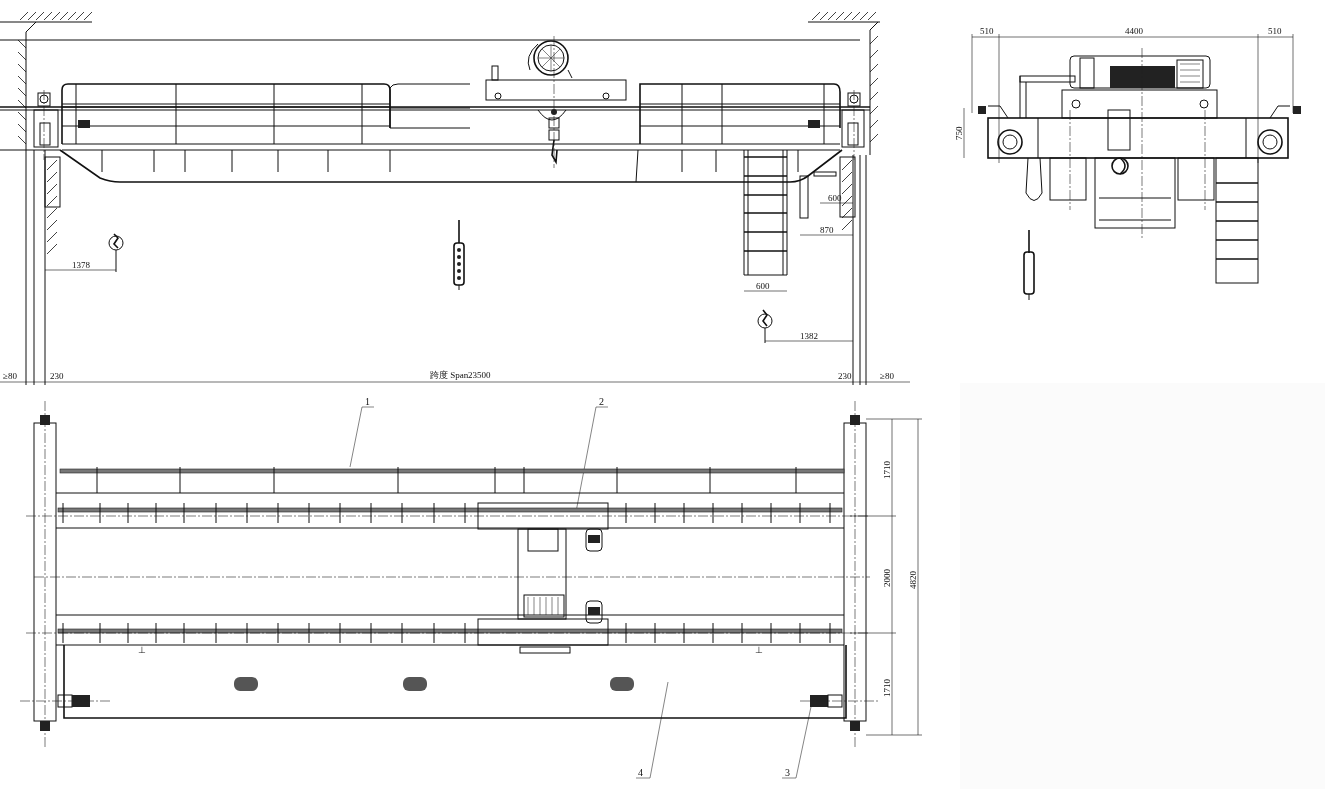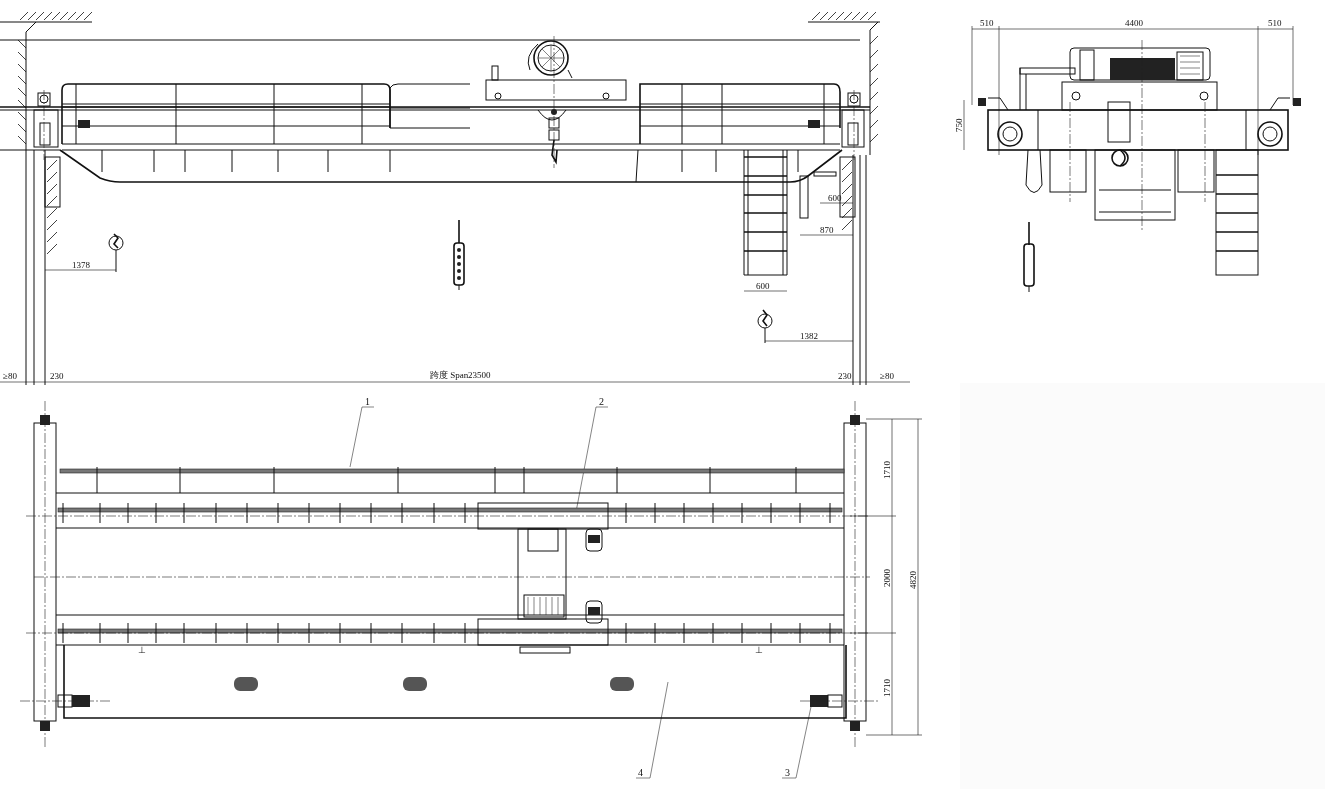--- a/index.html
+++ b/index.html
@@ -251,21 +251,21 @@
   <text class="dimtxt" x="820" y="233">870</text>
   <text class="dimtxt" x="3" y="379">≥80</text>
   <text class="dimtxt" x="50" y="379">230</text>
   <text class="dimtxt" x="838" y="379">230</text>
   <text class="dimtxt" x="880" y="379">≥80</text>
   <text class="dimtxt" x="430" y="378">跨度 Span</text>
   <text class="dimtxt" x="468" y="378">23500</text>
 </svg>
 </div>
 
-<div class="view" style="left:950px;top:10px;width:375px;height:290px;">
+<div class="view" style="left:950px;top:18px;width:375px;height:290px;">
 <svg width="375" height="290" viewBox="0 0 375 290">
   <line class="dim" x1="22" y1="19" x2="343" y2="19"></line>
   <line class="dim" x1="22" y1="16" x2="22" y2="95"></line>
   <line class="dim" x1="49" y1="16" x2="49" y2="145"></line>
   <line class="dim" x1="308" y1="16" x2="308" y2="145"></line>
   <line class="dim" x1="343" y1="16" x2="343" y2="95"></line>
   <text class="dimtxt" x="30" y="16">510</text>
   <text class="dimtxt" x="175" y="16">4400</text>
   <text class="dimtxt" x="318" y="16">510</text>
   <line class="dim" x1="14" y1="90" x2="14" y2="140"></line>

